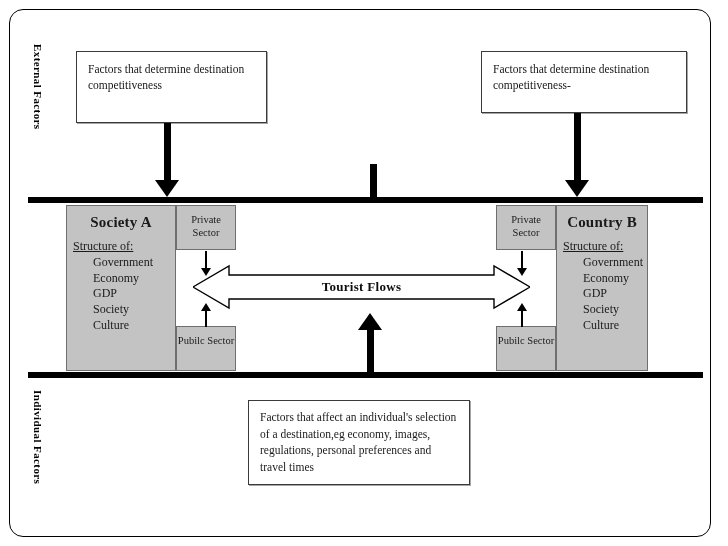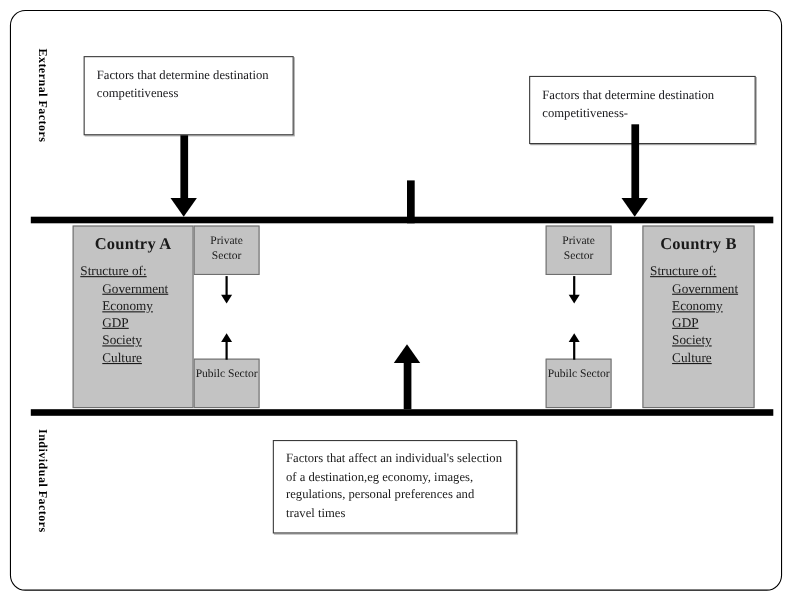--- a/index.html
+++ b/index.html
@@ -61,27 +61,27 @@
     background:#ffffff;
   }
 
   
   .country{
     position:absolute;box-sizing:border-box;
     background:#c3c3c3;border:1px solid #6f6f6f;
     top:205px;height:166px;
   }
   #countryA{left:66px;width:110px;}
-  #countryB{left:584px;width:102px;}
+  #countryB{left:556px;width:92px;}
   .country .ctitle{
     font-weight:bold;font-size:15px;text-align:center;
     margin:8px 0 8px 0;letter-spacing:.2px;
   }
   .country .sline{font-size:12px;line-height:1.32;padding-left:6px;text-decoration:underline;}
-  .country .slist{font-size:12px;line-height:1.32;padding-left:26px;text-decoration:underline;}
+  .country .slist{font-size:12px;line-height:1.32;padding-left:26px;}
 
   
   .sector{
     position:absolute;box-sizing:border-box;
     background:#c3c3c3;border:1px solid #6f6f6f;
     width:60px;height:45px;
     font-size:10.5px;line-height:1.25;
     text-align:center;padding-top:7px;
   }
   #privA{left:176px;top:205px;}
@@ -125,37 +125,37 @@
 
   <div class="vlabel" style="left:44px;top:44px;">External Factors</div>
 
   <div class="vlabel" style="left:44px;top:210px;">National Factors</div>
 
   <div class="vlabel" style="left:44px;top:390px;">Individual Factors</div>
 
   <div class="tbox shadow" style="left:76px;top:51px;width:191px;height:72px;">Factors that determine destination competitiveness</div>
 
 
-  <div class="tbox shadow" style="left:481px;top:69px;width:206px;height:62px;">Factors that determine destination competitiveness-</div>
+  <div class="tbox shadow" style="left:481px;top:51px;width:206px;height:62px;">Factors that determine destination competitiveness-</div>
 
   <div class="vstem" style="left:164px;top:123px;height:58px;"></div>
   <div class="vhead" style="left:155px;top:180px;"></div>
 
   <div class="vstem" style="left:370px;top:164px;height:92px;"></div>
   <div class="vhead" style="left:361px;top:252px;"></div>
 
   <div class="vstem" style="left:574px;top:113px;height:68px;"></div>
   <div class="vhead" style="left:565px;top:180px;"></div>
 
   <div class="bandbg"></div>
   <div class="bandrule" id="bandtop"></div>
   <div class="bandrule" id="bandbot"></div>
 
   <div class="country" id="countryA">
-    <div class="ctitle">Country A</div>
+    <div class="ctitle">Society A</div>
     <div class="sline">Structure of:</div>
     <div class="slist">Government</div>
     <div class="slist">Economy</div>
     <div class="slist">GDP</div>
     <div class="slist">Society</div>
     <div class="slist">Culture</div>
   </div>
 
   <div class="country" id="countryB">
     <div class="ctitle">Country B</div>
@@ -177,20 +177,26 @@
 
   <div class="tstem" style="left:205px;top:310px;height:17px;"></div>
   <div class="thead up" style="left:201px;top:303px;"></div>
 
   <div class="tstem" style="left:521px;top:251px;height:19px;"></div>
   <div class="thead" style="left:517px;top:268px;"></div>
 
   <div class="tstem" style="left:521px;top:310px;height:17px;"></div>
   <div class="thead up" style="left:517px;top:303px;"></div>
 
+  <div id="flowwrap">
+    <svg width="337" height="58" viewBox="0 0 337 58">
+      <polygon points="0,29 36,8 36,17 301,17 301,8 337,29 301,50 301,41 36,41 36,50" fill="#ffffff" stroke="#000000" stroke-width="1.4" stroke-linejoin="miter"></polygon>
+    </svg>
+    <div id="flowlabel">Tourist Flows</div>
+  </div>
 
   <div class="vstem" style="left:367px;top:400px;height:14px;"></div>
   <div class="vstem" style="left:367px;top:330px;height:42px;"></div>
   <div class="vhead up" style="left:358px;top:313px;"></div>
 
   <div id="bbox">Factors that affect an individual's selection of a destination,eg economy, images, regulations, personal preferences and travel times</div>
 
 </div>
 
 </body></html>

